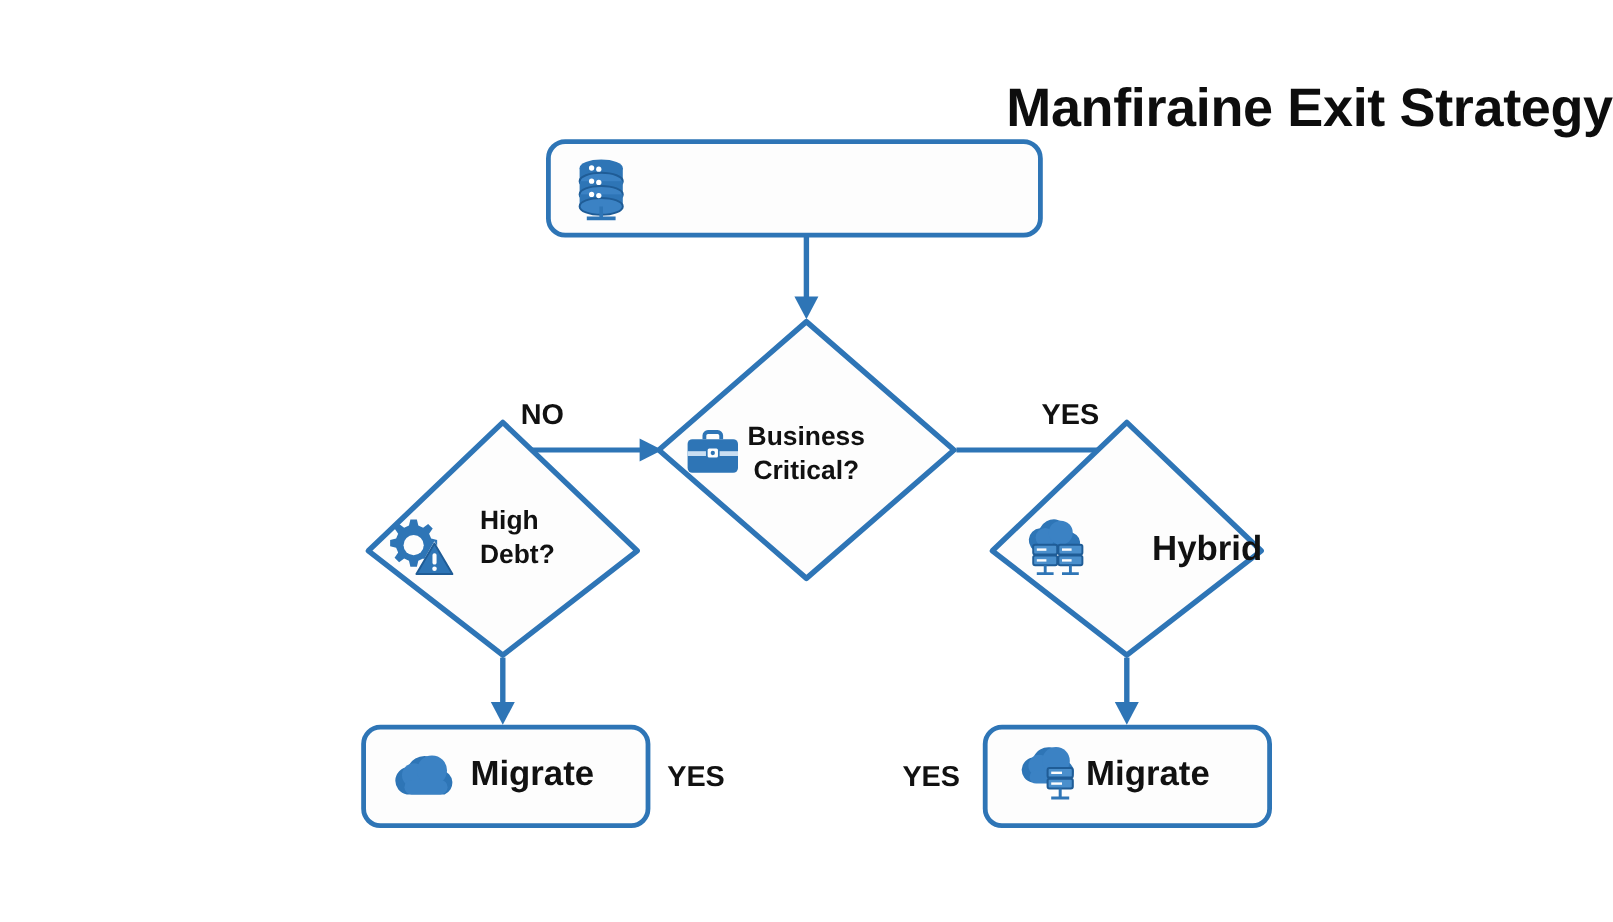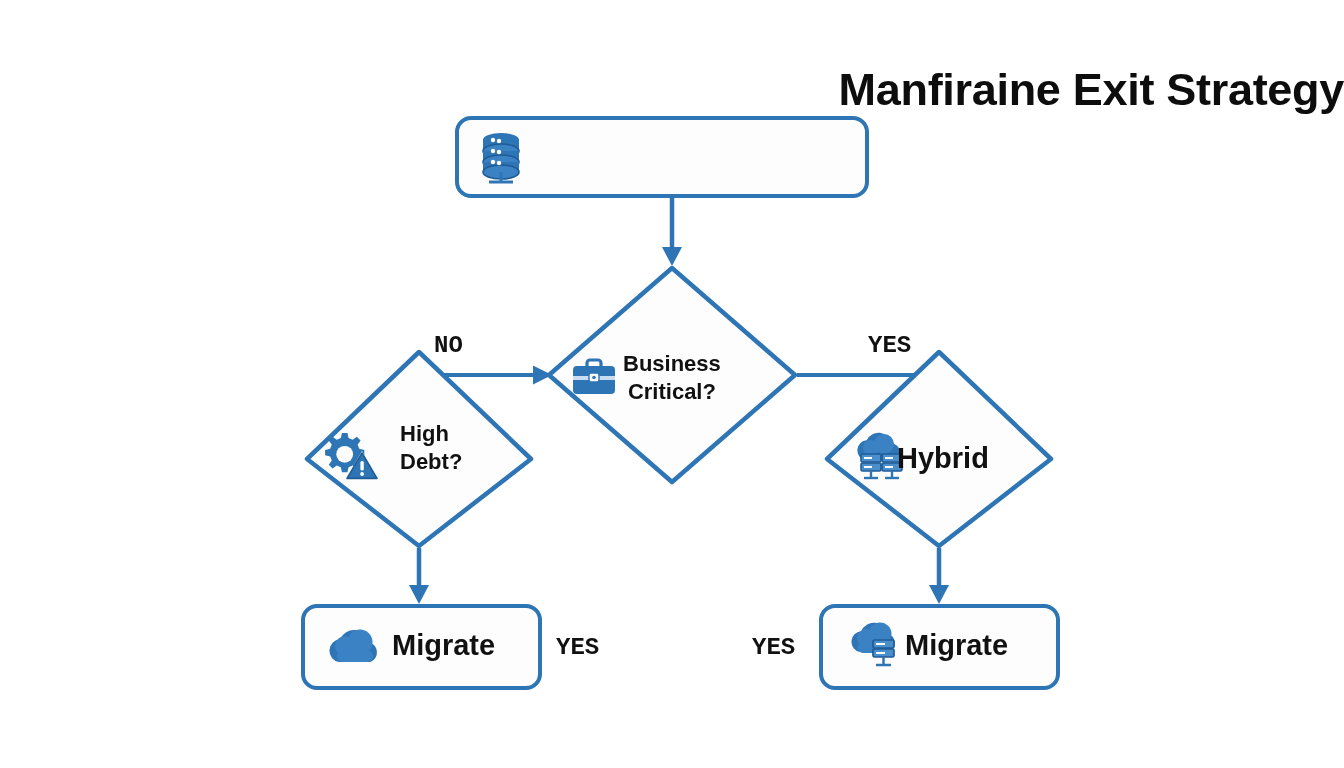--- a/index.html
+++ b/index.html
@@ -41,21 +41,21 @@
     font-weight: bold;
     font-family: "Liberation Sans", sans-serif;
     white-space: pre-line;
     line-height: 1.15;
   }
   .edge-label {
     position: absolute;
     color: #111111;
     font-weight: bold;
     font-size: 24px;
-    font-family: Liberation Mono, monospace;
+    font-family: Liberation Sans, sans-serif;
   }
   .icon-holder { position: absolute; }
 </style>
 </head>
 <body>
 
 <div id="canvas">
 
   <div id="title">Manfiraine Exit Strategy</div>
 
@@ -211,21 +211,21 @@
     </svg>
   </div>
 
 
   <div class="node-label" style="left:623px; top:350px; font-size:22px; line-height:1.28;text-align:center;">Business
 Critical?</div>
 
   <div class="node-label" style="left:400px; top:420px; font-size:22px; line-height:1.28;">High
 Debt?</div>
 
-  <div class="node-label" style="left:897px; top:442px; font-size:29px;">Hybrid</div>
+  <div class="node-label" style="left:960px; top:442px; font-size:29px;">Hybrid</div>
 
   <div class="node-label" style="left:392px; top:629px; font-size:29px;">Migrate</div>
 
   <div class="node-label" style="left:905px; top:629px; font-size:29px;">Migrate</div>
 
   <div class="edge-label" style="left:434px; top:332px;">NO</div>
 
   <div class="edge-label" style="left:868px; top:332px;">YES</div>
 
   <div class="edge-label" style="left:556px; top:634px;">YES</div>

